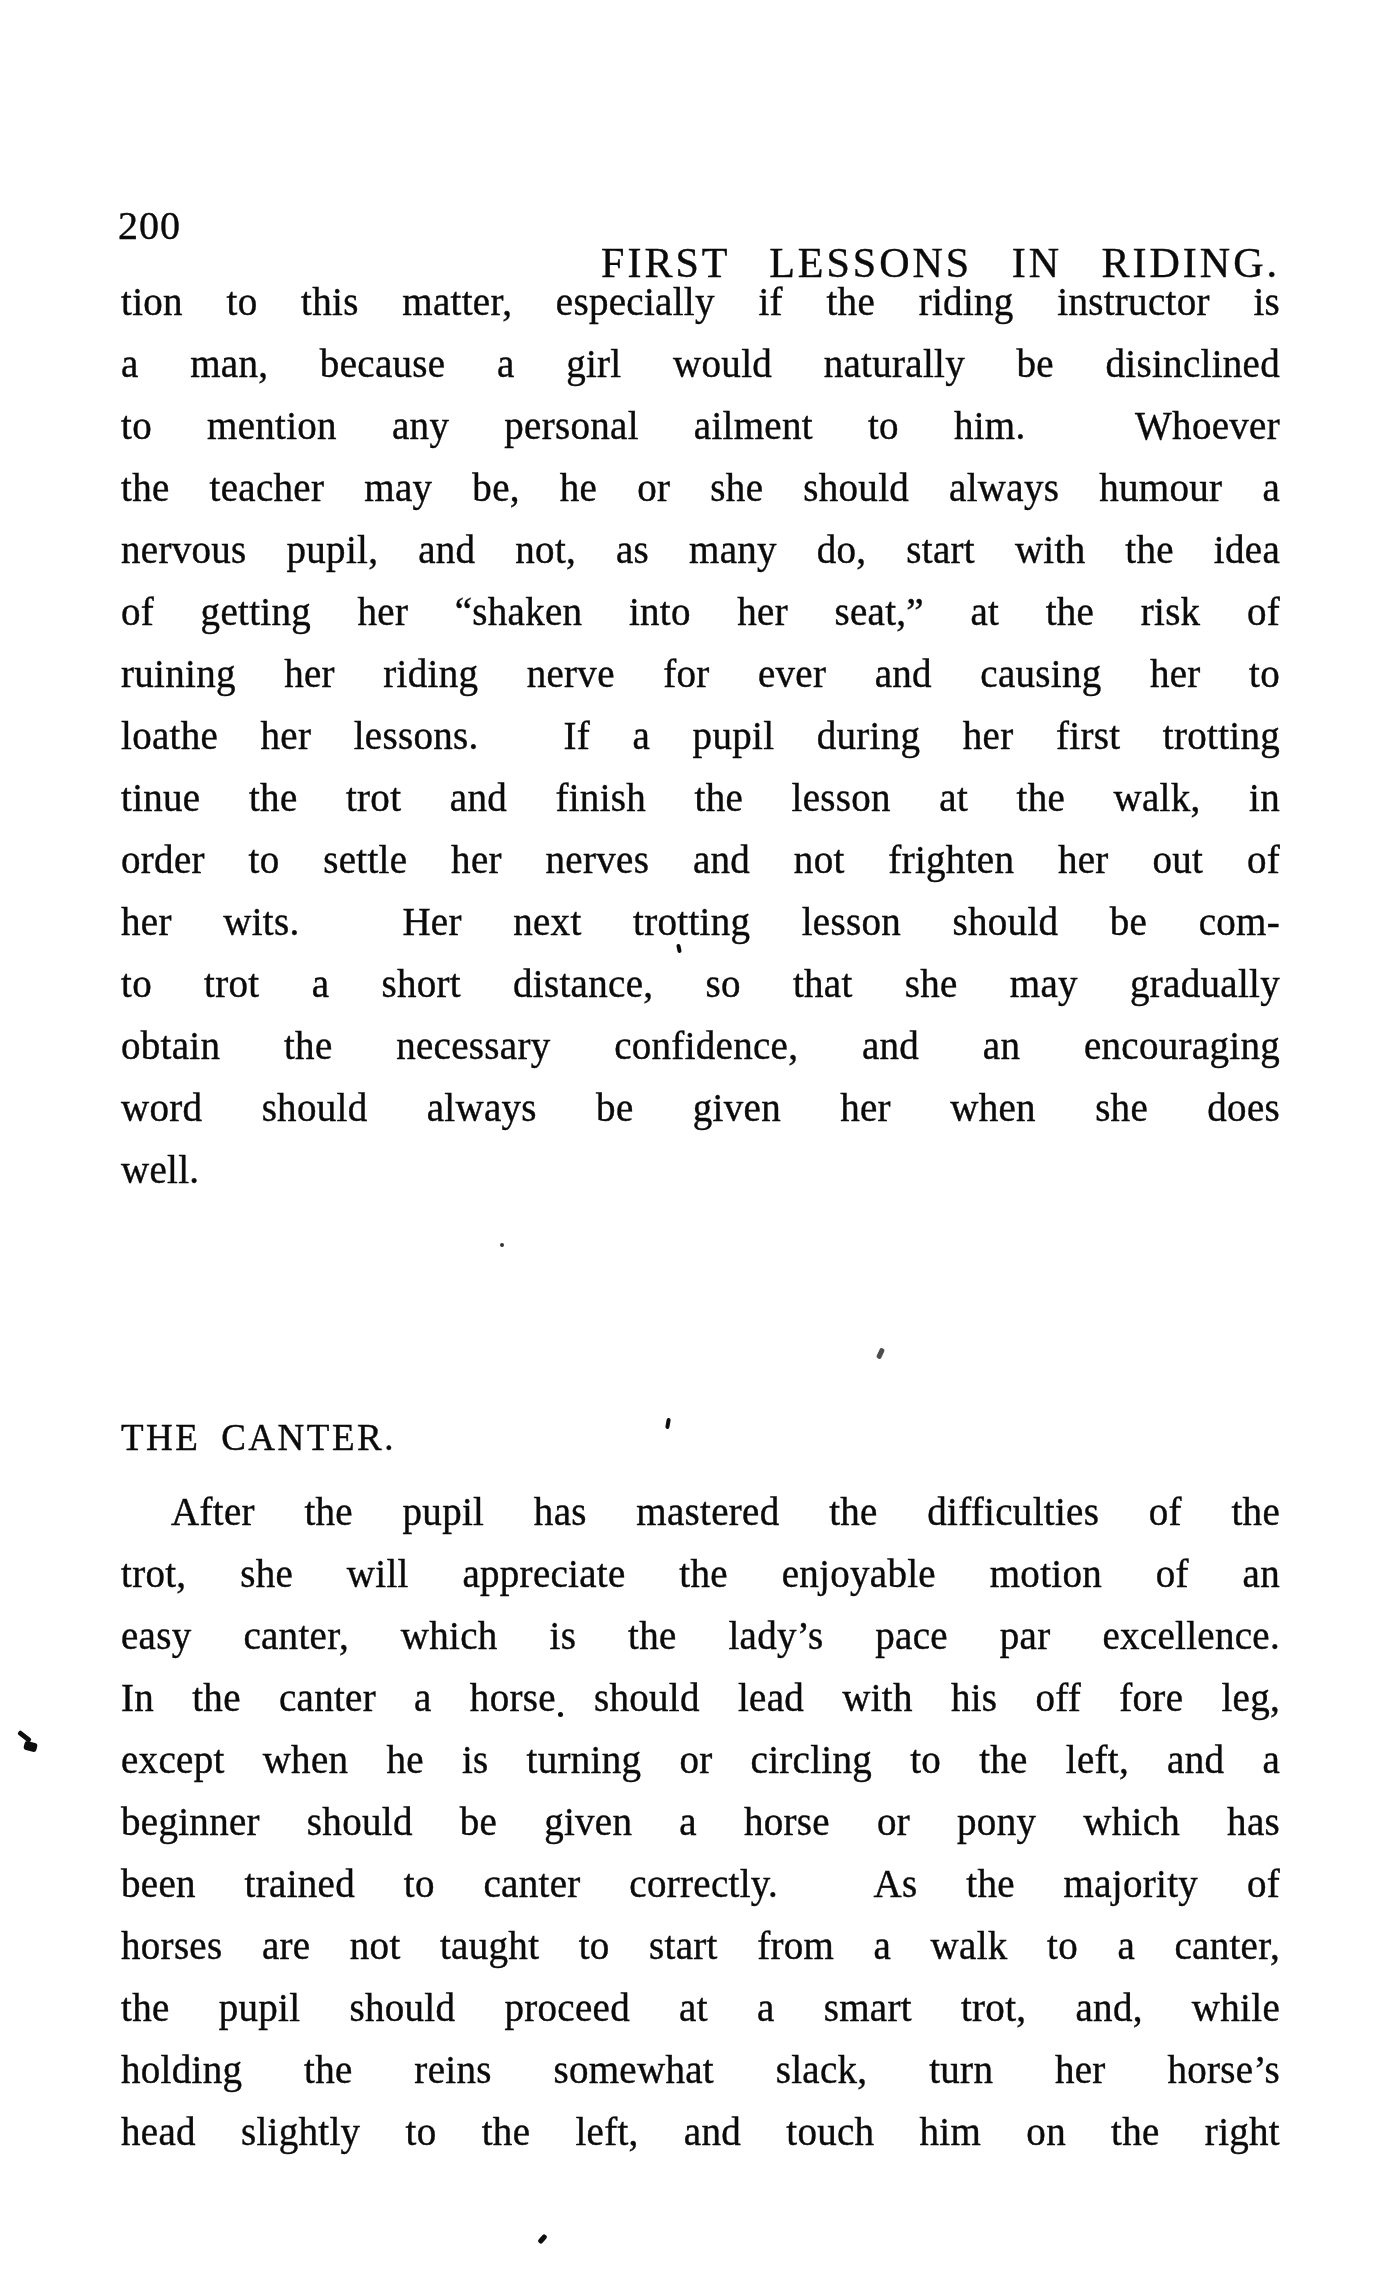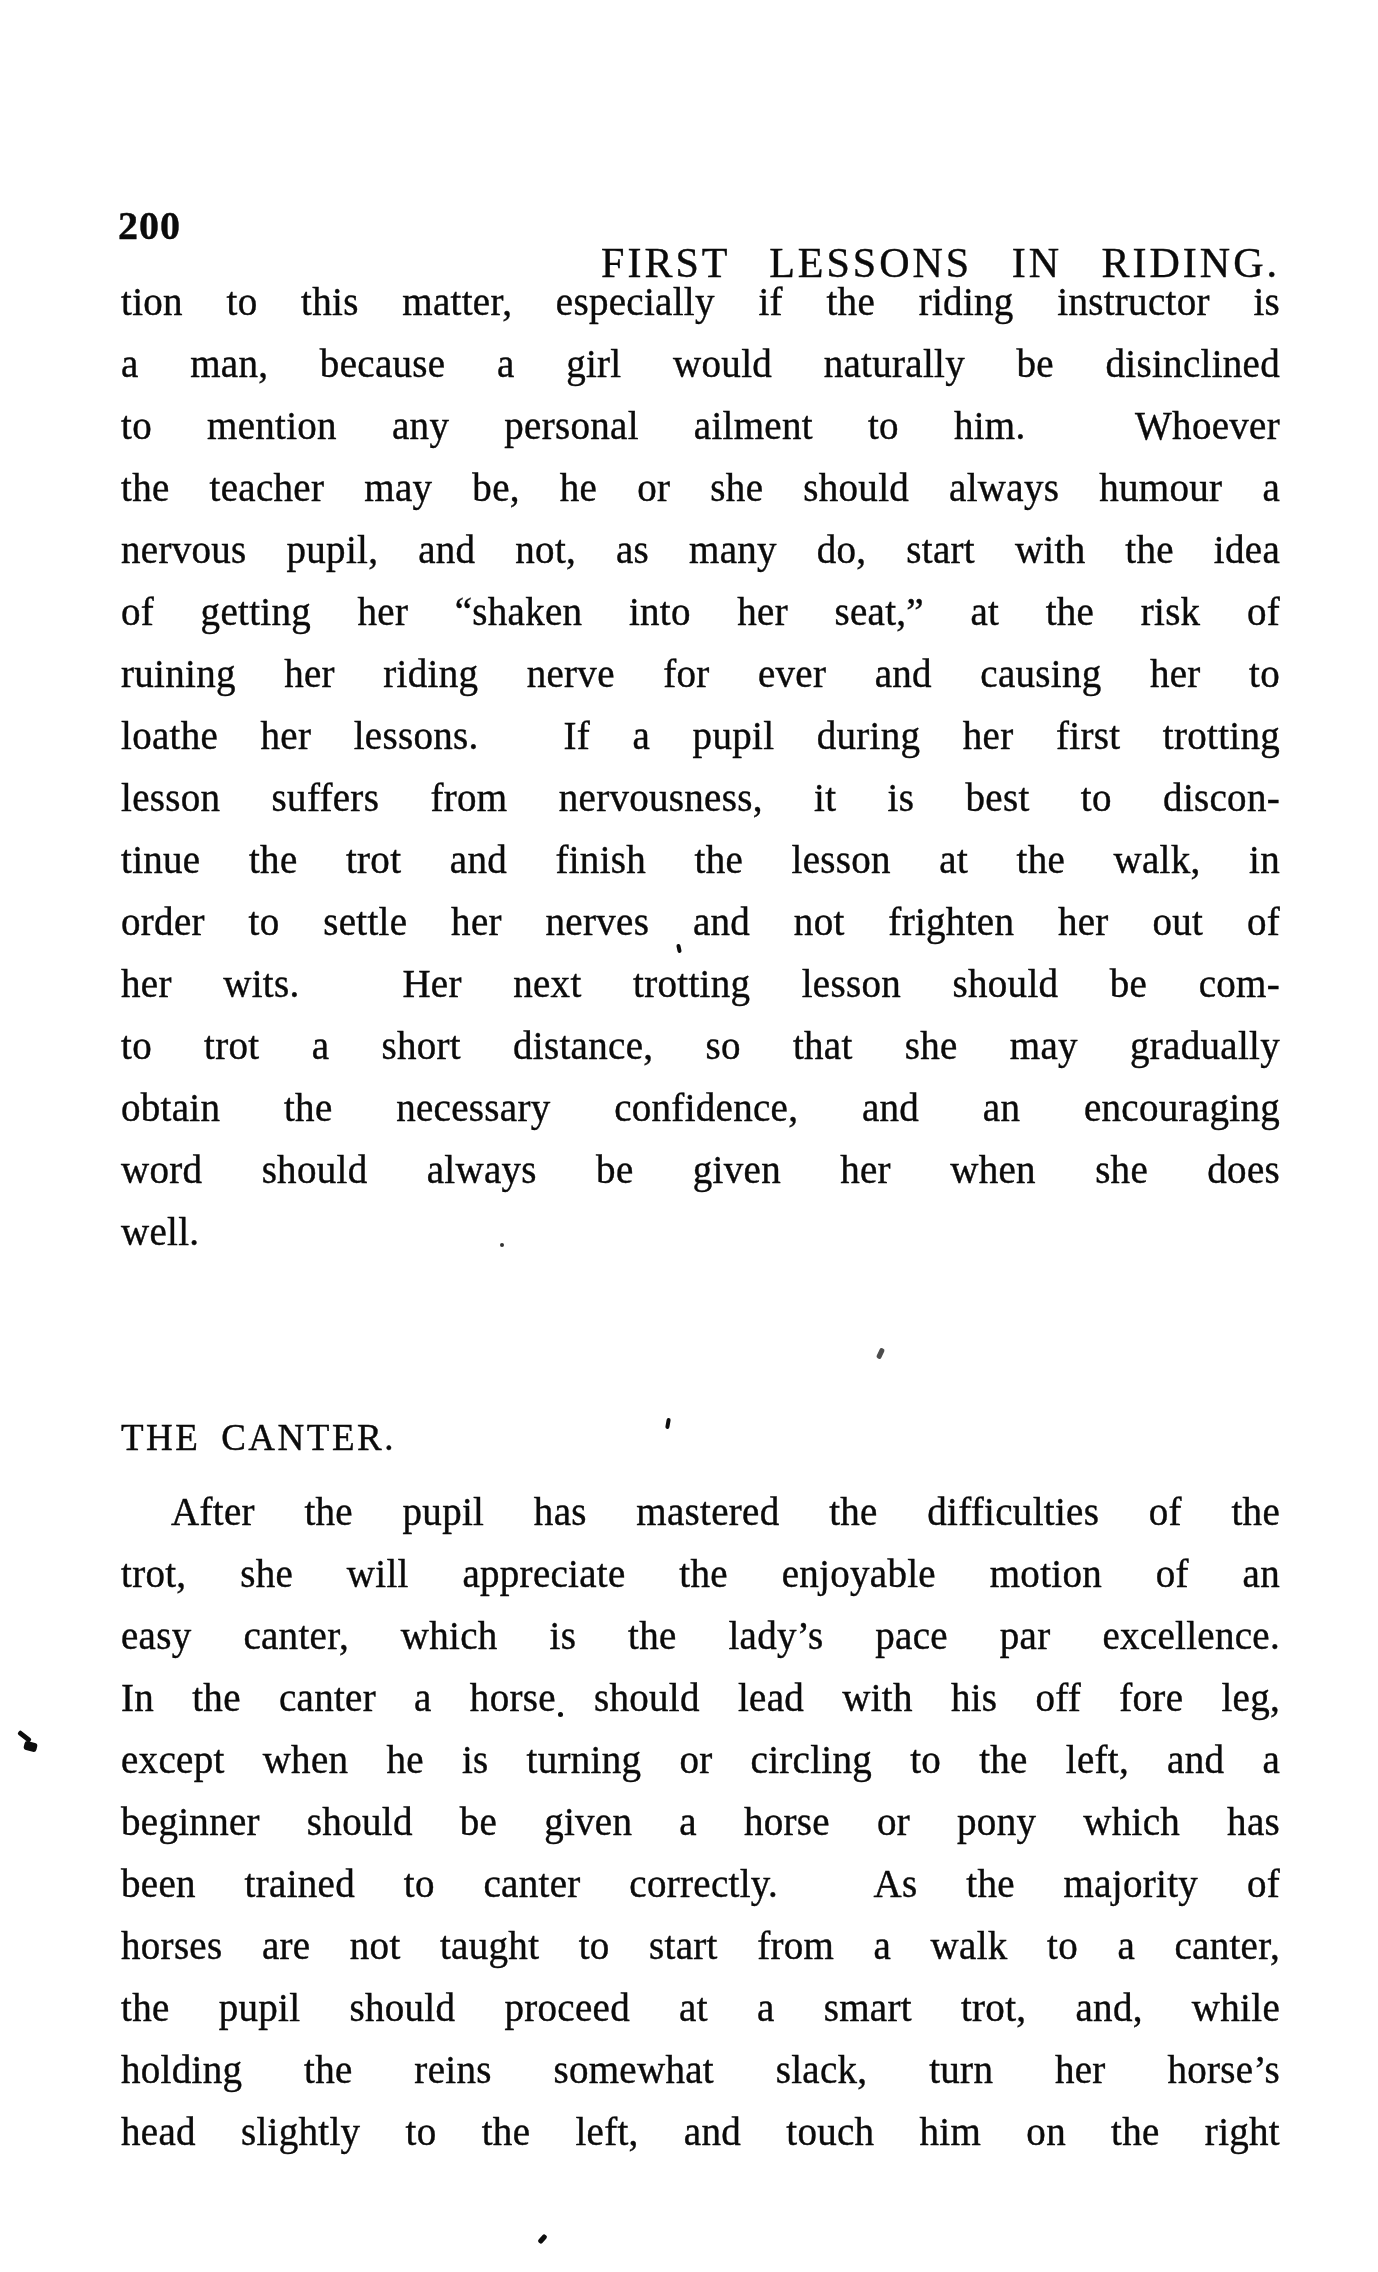--- a/index.html
+++ b/index.html
@@ -23,21 +23,20 @@
     font-size:42px;
     line-height:44px;
     white-space:nowrap;
   }
   .pagenum{
     position:absolute;
     left:-3px;
     top:2px;
     font-size:40px;
     letter-spacing:1px;
-    font-weight:bold;
   }
   .runtitle{
     display:block;
     text-align:right;
     letter-spacing:3px;
     word-spacing:26px;
     margin-top:39px;
   }
   
   .para{
@@ -103,21 +102,20 @@
 
   <div class="para para1">
     <div class="jline">tion to this matter, especially if the riding instructor is</div>
     <div class="jline">a man, because a girl would naturally be disinclined</div>
     <div class="jline">to mention any personal ailment to him.&nbsp; Whoever</div>
     <div class="jline">the teacher may be, he or she should always humour a</div>
     <div class="jline">nervous pupil, and not, as many do, start with the idea</div>
     <div class="jline">of getting her “shaken into her seat,” at the risk of</div>
     <div class="jline">ruining her riding nerve for ever and causing her to</div>
     <div class="jline">loathe her lessons.&nbsp; If a pupil during her first trotting</div>
-    <div class="jline">lesson suffers from nervousness, it is best to discon-</div>
     <div class="jline">tinue the trot and finish the lesson at the walk, in</div>
     <div class="jline">order to settle her nerves and not frighten her out of</div>
     <div class="jline">her wits.&nbsp; Her next trotting lesson should be com-</div>
     <div class="jline">to trot a short distance, so that she may gradually</div>
     <div class="jline">obtain the necessary confidence, and an encouraging</div>
     <div class="jline">word should always be given her when she does</div>
     <div class="jline lastline">well.</div>
   </div>
 
   <div class="secheading">THE CANTER.</div>

